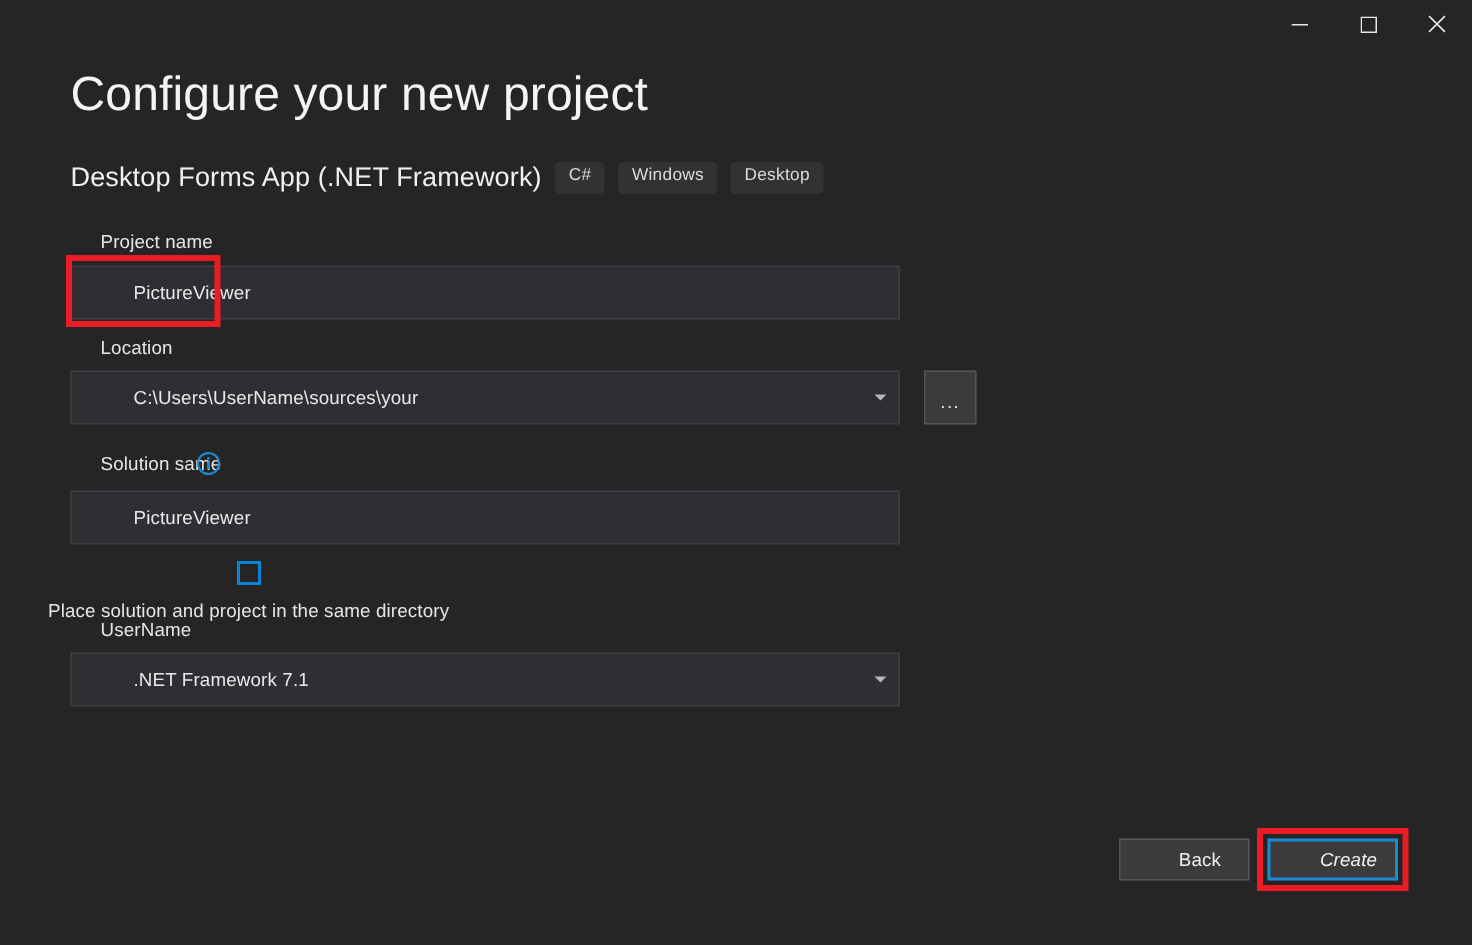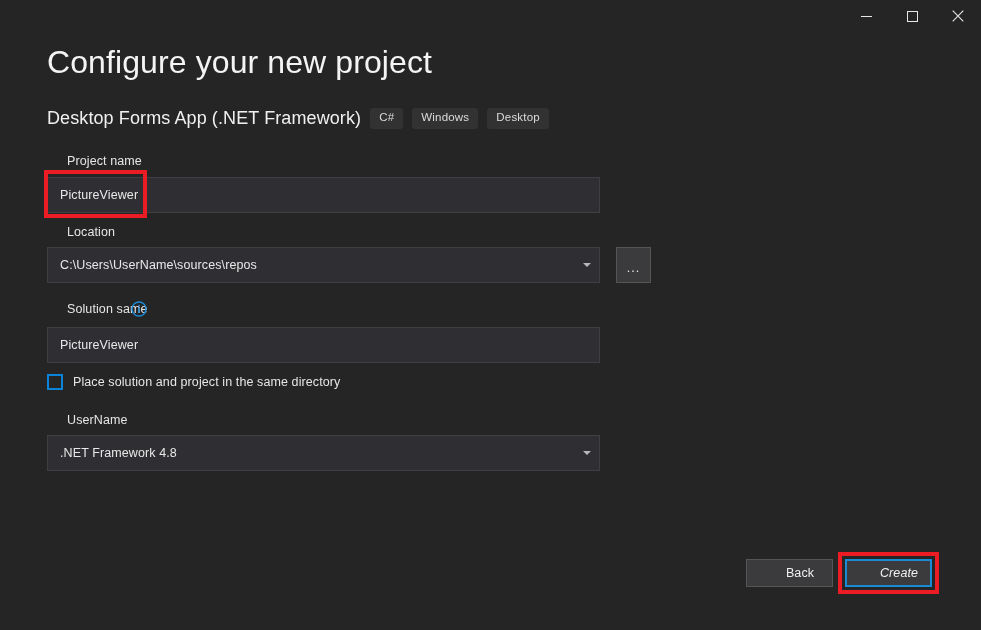--- a/index.html
+++ b/index.html
@@ -91,21 +91,21 @@
     background: #2f2f33;
     border: 1px solid #3f3f43;
     display: flex;
     align-items: center;
     color: #e8e8e8;
     font-size: 12.5px;
     padding-left: 12px;
     letter-spacing: 0.1px;
   }
 
-  .input-value { white-space: nowrap; overflow: hidden; }
+  .input-value { white-space: nowrap; overflow: hidden; margin-left: 29px; }
 
   .chevron {
     position: absolute;
     right: 8px;
     top: 50%;
     transform: translateY(-50%);
     width: 0; height: 0;
     border-left: 4px solid transparent;
     border-right: 4px solid transparent;
     border-top: 4px solid #b8b8b8;
@@ -213,45 +213,45 @@
   <span class="badge">Desktop</span>
 </div>
 
 <div class="field-label" style="left:47px; top:154px;">Project name</div>
 <div class="input-box" style="left:47px; top:177px; width:553px; height:36px;">
   <span class="input-value">PictureViewer</span>
 </div>
 
 <div class="field-label" style="left:47px; top:225px;">Location</div>
 <div class="input-box" style="left:47px; top:247px; width:553px; height:36px;">
-  <span class="input-value">C:\Users\UserName\sources\repos</span>
+  <span class="input-value">C:\Users\UserName\sources\your</span>
   <span class="chevron"></span>
 </div>
 <div class="browse-btn" style="left:616px; top:247px; width:35px; height:36px;">...</div>
 
 <div class="field-label" style="left:47px; top:302px;">Solution same</div>
 <span class="info-icon" style="left:131px; top:301px;">
   <svg width="16" height="16" viewBox="0 0 16 16">
     <circle cx="8" cy="8" r="7" fill="none" stroke="#1b8ad6" stroke-width="1.4"></circle>
     <circle cx="8" cy="4.6" r="0.95" fill="#1b8ad6"></circle>
     <rect x="7.25" y="6.6" width="1.5" height="5.1" fill="#1b8ad6"></rect>
   </svg>
 </span>
 <div class="input-box" style="left:47px; top:327px; width:553px; height:36px;">
   <span class="input-value">PictureViewer</span>
 </div>
 
-<div class="checkbox-row" style="left:47px; top:374px;">
+<div class="checkbox-row" style="left:32px; top:374px;flex-direction:column;">
   <span class="checkbox"></span>
   <span class="checkbox-label">Place solution and project in the same directory</span>
 </div>
 
 <div class="field-label" style="left:47px; top:413px;">UserName</div>
 <div class="input-box" style="left:47px; top:435px; width:553px; height:36px;">
-  <span class="input-value">.NET Framework 4.8</span>
+  <span class="input-value">.NET Framework 7.1</span>
   <span class="chevron"></span>
 </div>
 
 <div class="footer-btn" style="left:746px; top:559px; width:87px; height:28px;">Back</div>
 <div class="footer-btn focused" style="left:845px; top:559px; width:87px; height:28px;font-style:italic;">Create</div>
 
 <div class="annot" style="left:44px; top:170px; width:103px; height:48px;"></div>
 <div class="annot" style="left:838px; top:552px; width:101px; height:42px;"></div>
 
 </body></html>

